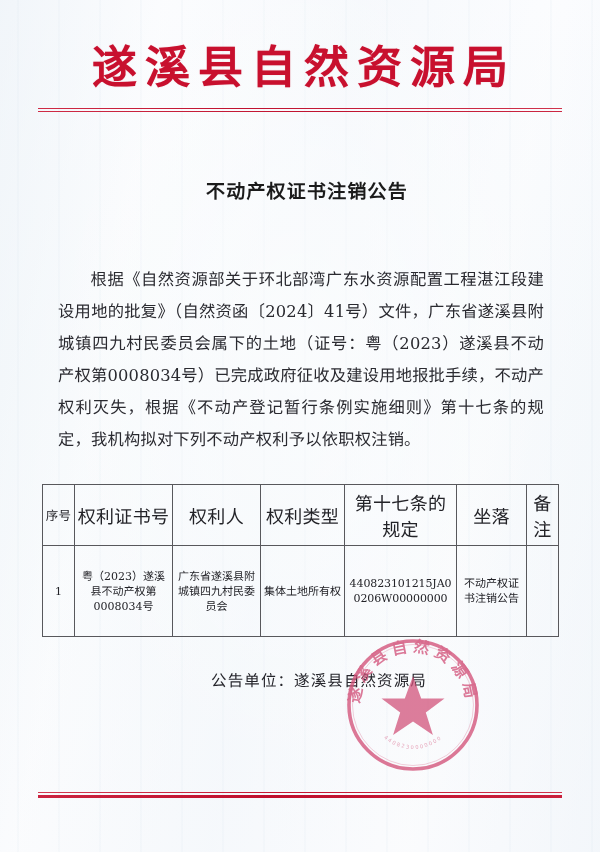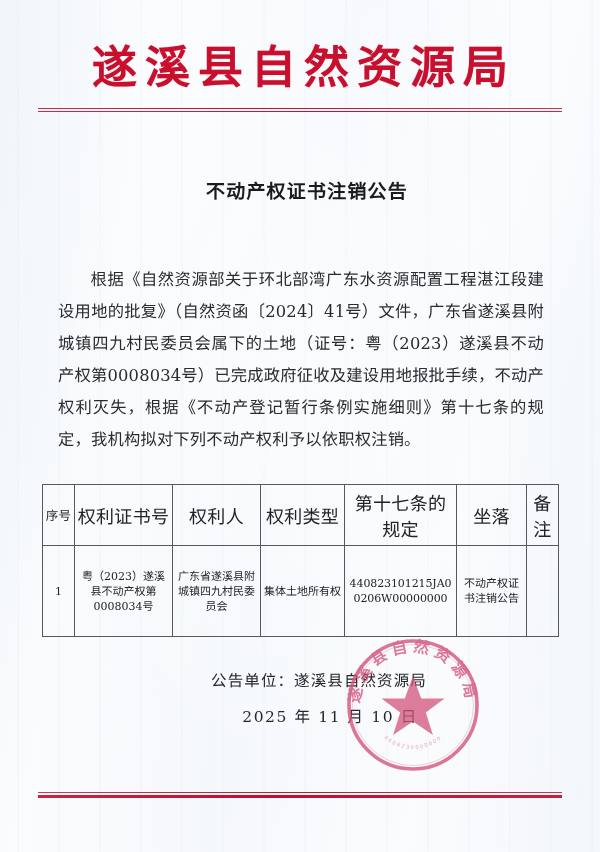--- a/index.html
+++ b/index.html
@@ -275,21 +275,20 @@
             <td></td>
           </tr>
         </tbody>
       </table>
     </div>
 
     <div class="sign-block">
       <div class="sign-line sign-unit">
         <span>公告单位：</span><span>遂溪县自然资源局</span>
       </div>
-      <div class="sign-line sign-date">2025 年 11 月 10 日</div>
     </div>
 
     <div class="seal">
       <svg viewBox="0 0 146 146" xmlns="http://www.w3.org/2000/svg">
         <defs>
           <path id="sealArcTop" d="M 20,73 A 53,53 0 0 1 126,73"></path>
           <path id="sealArcBot" d="M 29,73 A 44,44 0 0 0 117,73"></path>
         </defs>
         <circle cx="73" cy="73" r="64" fill="none" stroke="#d2527a" stroke-width="3.6" opacity="0.92"></circle>
         <circle cx="73" cy="73" r="60.5" fill="none" stroke="#d2527a" stroke-width="0.7" opacity="0.45"></circle>

